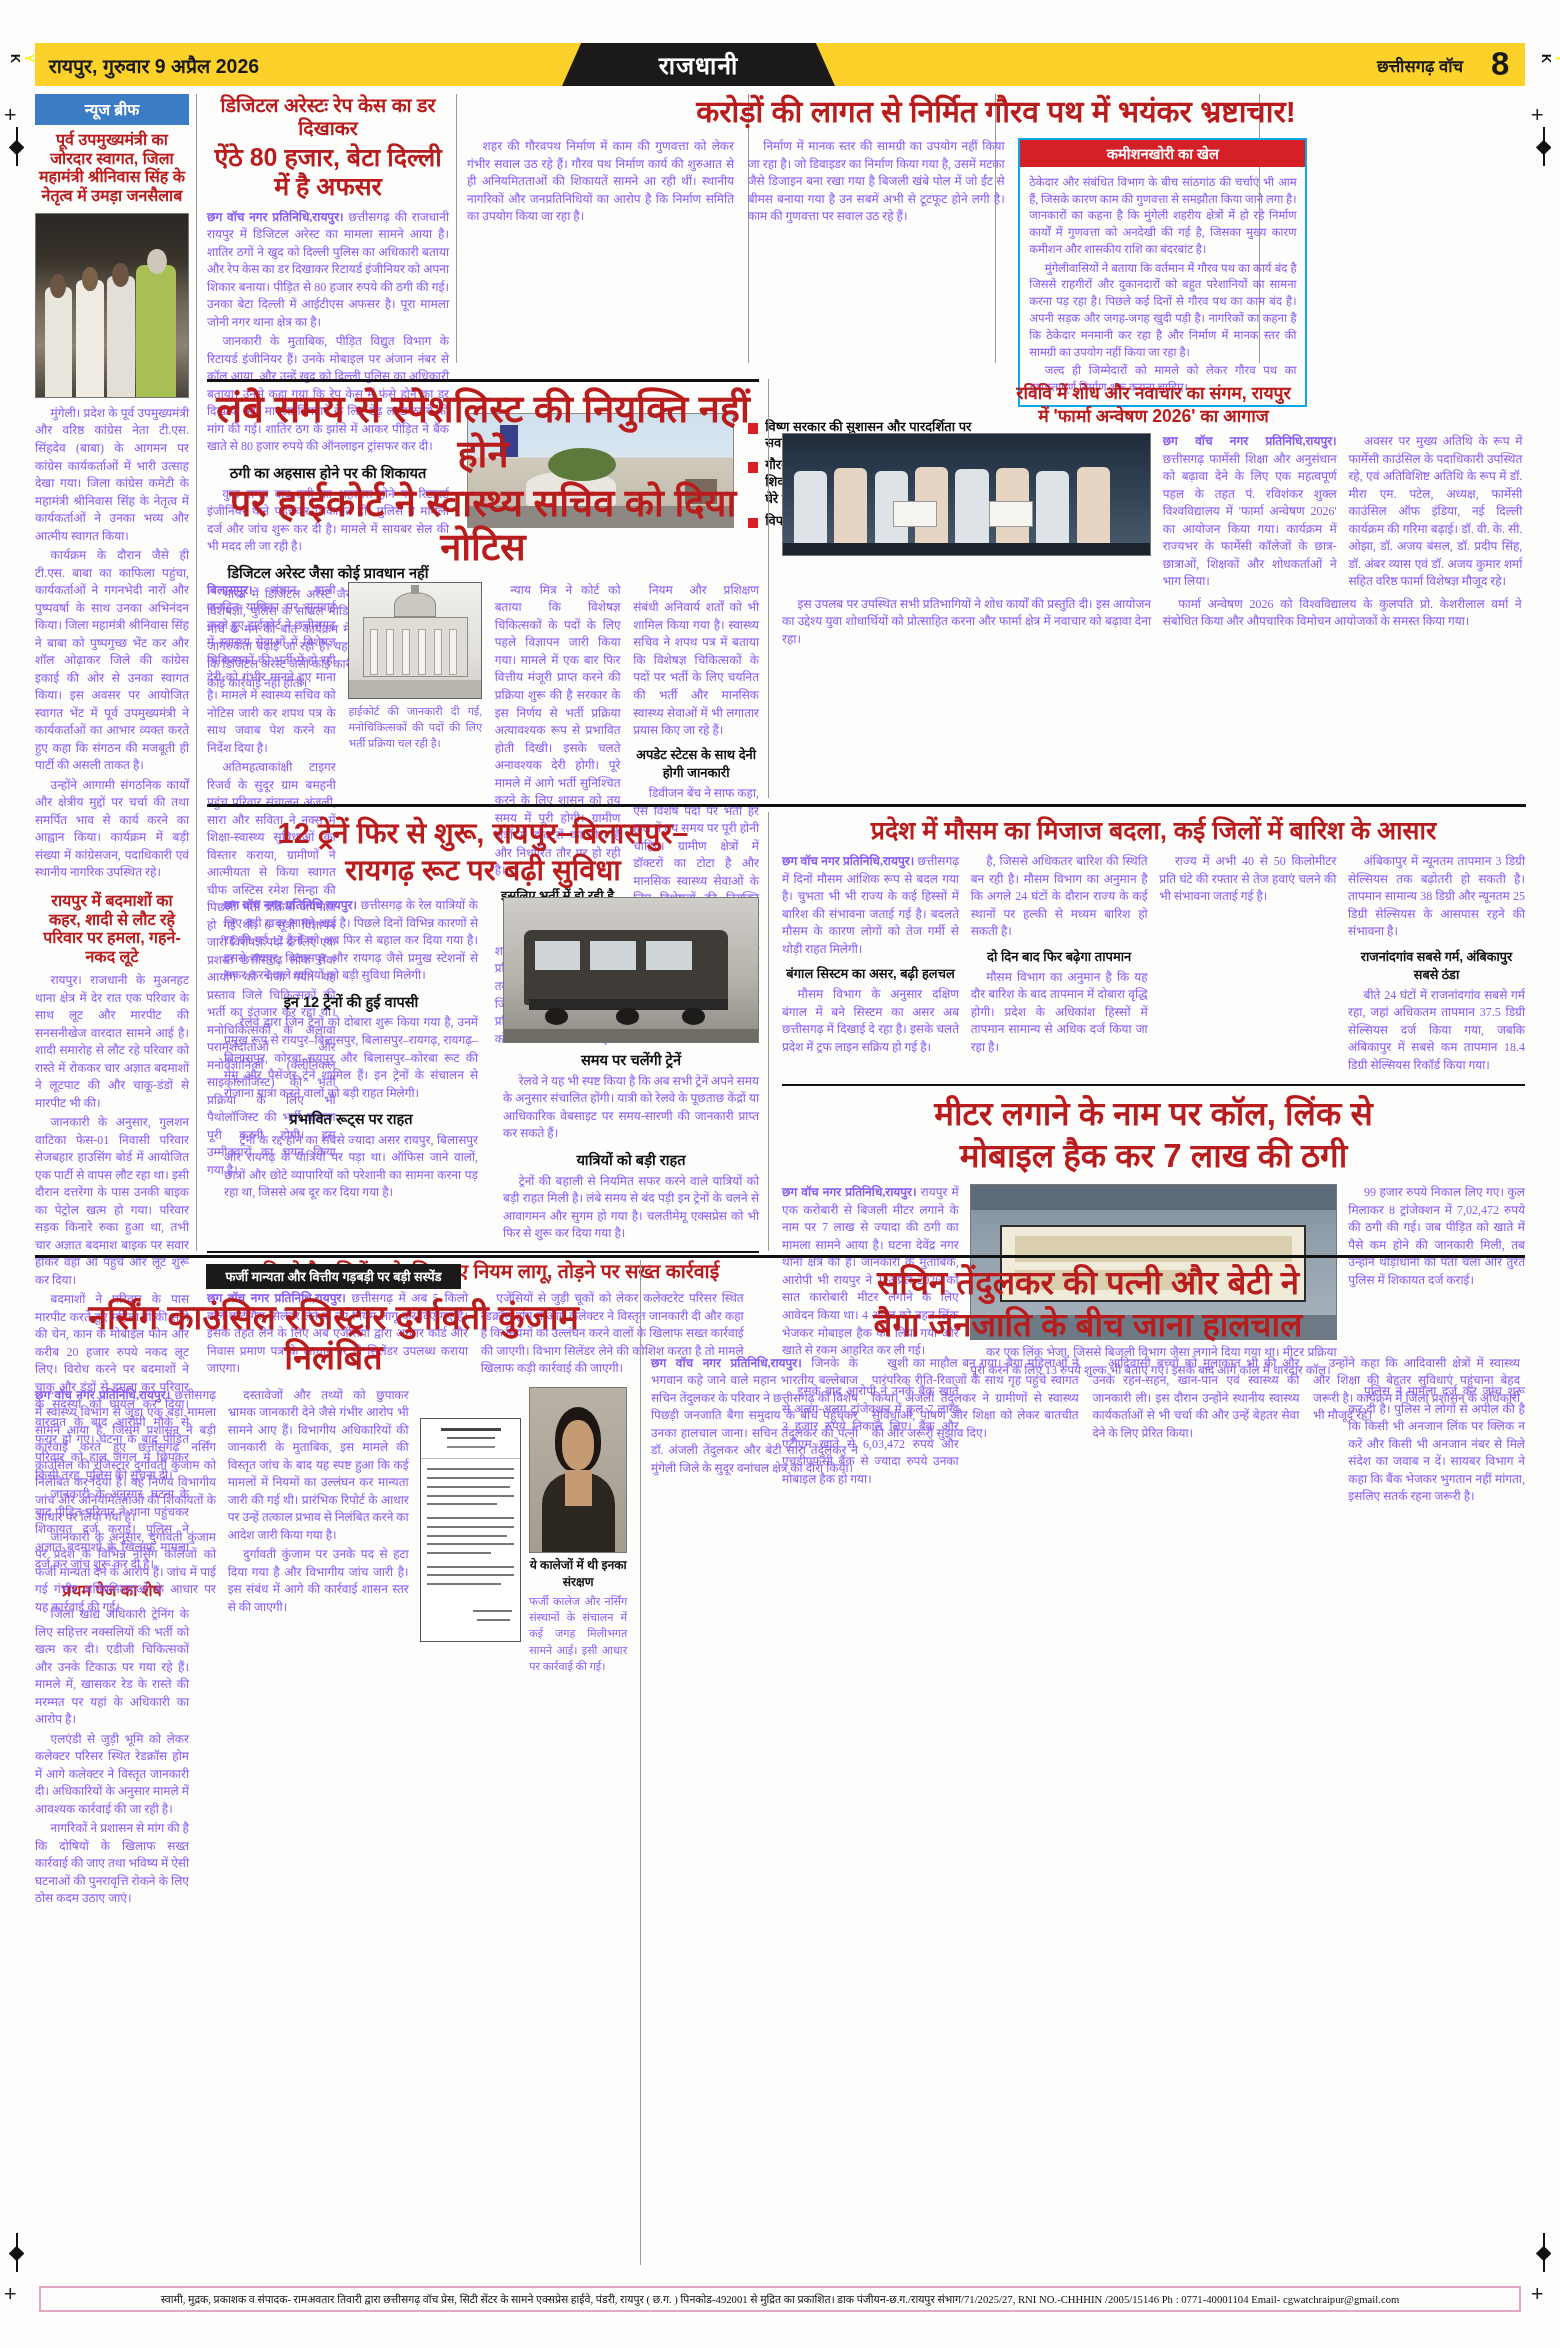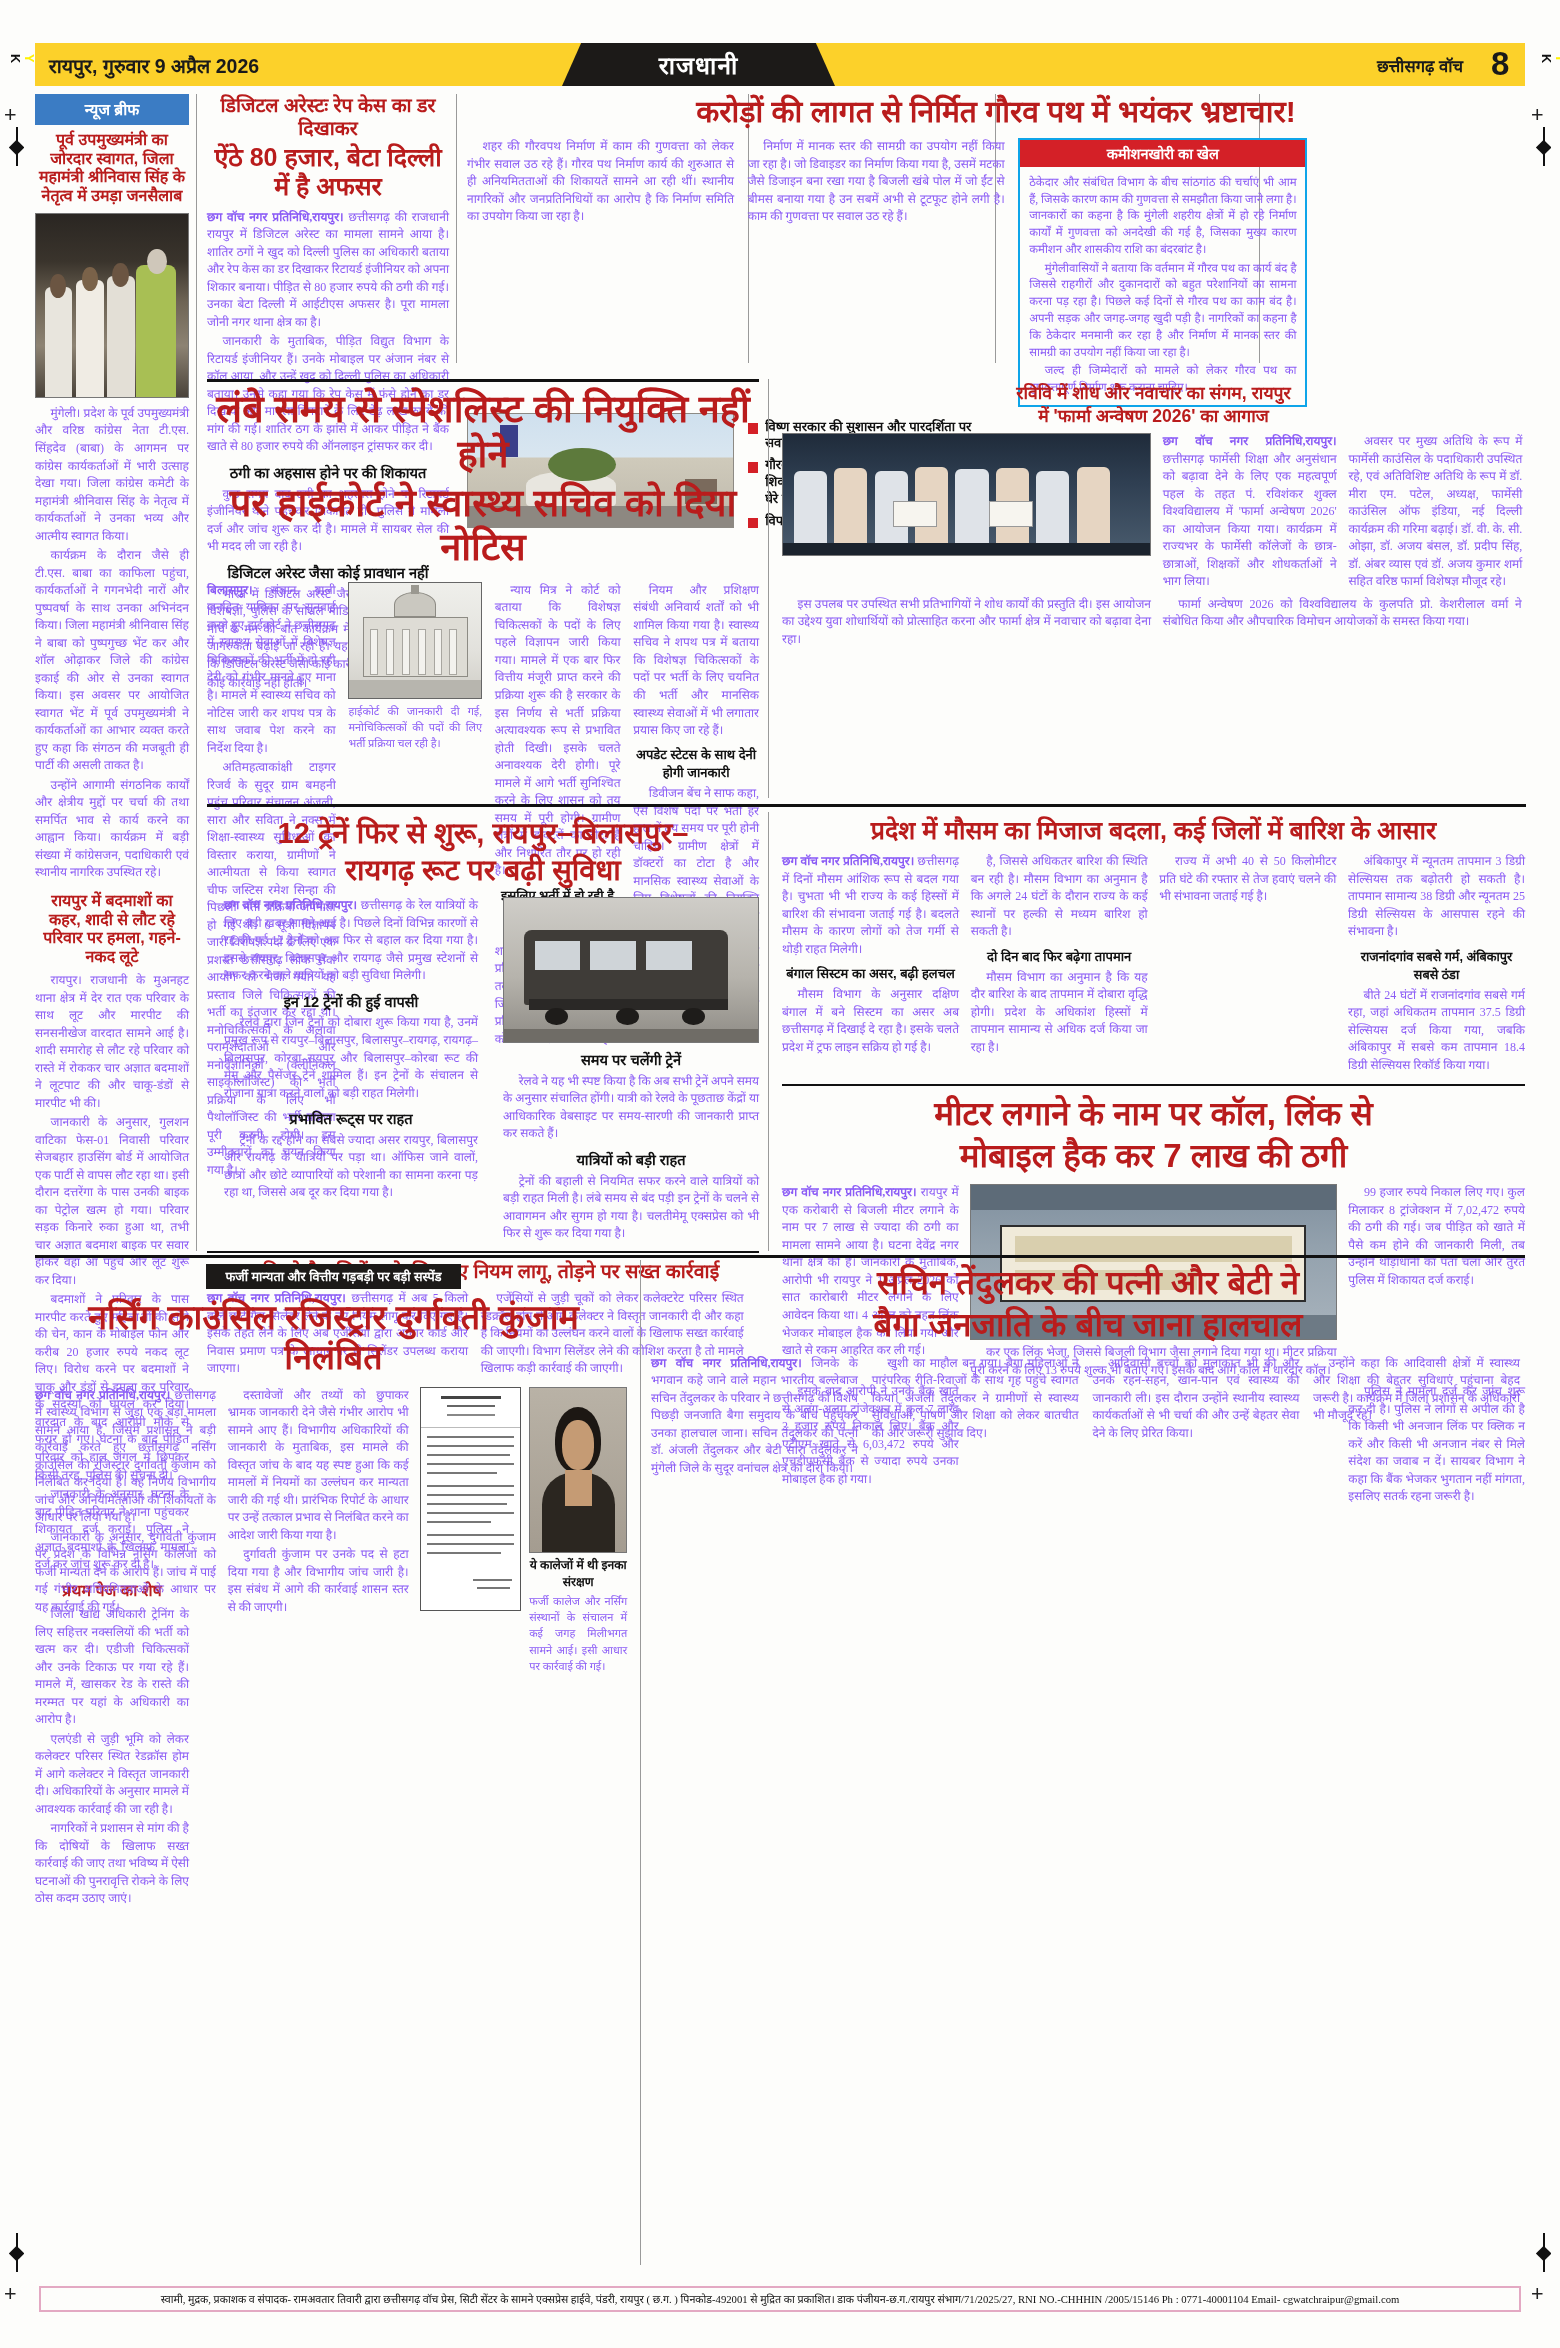--- a/index.html
+++ b/index.html
@@ -458,21 +458,21 @@
             <span class="byline">छग वॉच नगर प्रतिनिधि,रायपुर।</span>
             <span>छत्तीसगढ़ में स्वास्थ्य विभाग से जुड़ा एक बड़ा मामला सामने आया है, जिसमें प्रशासन ने बड़ी कार्रवाई करते हुए छत्तीसगढ़ नर्सिंग काउंसिल की रजिस्ट्रार दुर्गावती कुंजाम को निलंबित कर दिया है। यह निर्णय विभागीय जांच और अनियमितताओं की शिकायतों के आधार पर लिया गया है।</span>
           </p>
           <p class="body ind">जानकारी के अनुसार, दुर्गावती कुंजाम पर प्रदेश के विभिन्न नर्सिंग कॉलेजों को फर्जी मान्यता देने के आरोप हैं। जांच में पाई गई गंभीर अनियमितताओं के आधार पर यह कार्रवाई की गई।</p>
         </div>
         <div style="width:181px;">
           <p class="body ind">दस्तावेजों और तथ्यों को छुपाकर भ्रामक जानकारी देने जैसे गंभीर आरोप भी सामने आए हैं। विभागीय अधिकारियों की जानकारी के मुताबिक, इस मामले की विस्तृत जांच के बाद यह स्पष्ट हुआ कि कई मामलों में नियमों का उल्लंघन कर मान्यता जारी की गई थी। प्रारंभिक रिपोर्ट के आधार पर उन्हें तत्काल प्रभाव से निलंबित करने का आदेश जारी किया गया है।</p>
           <p class="body ind">दुर्गावती कुंजाम पर उनके पद से हटा दिया गया है और विभागीय जांच जारी है। इस संबंध में आगे की कार्रवाई शासन स्तर से की जाएगी।</p>
         </div>
         <div style="width:211px;">
-          <div style="display:flex; gap:7.8px;">
+          <div style="display:flex; gap:7.8px;align-items:center;">
             <div class="doc-thumb" style="width:101px;height:224px;">
               <div style="position:absolute;left:0;top:0;width:100%;height:18%;border-bottom:1px solid #bbb;"></div>
               <div style="position:absolute;left:20%;top:4%;width:60%;height:2.9px;background:#444;"></div>
               <div style="position:absolute;left:26%;top:8%;width:48%;height:2px;background:#666;"></div>
               <div style="position:absolute;left:26%;top:12%;width:48%;height:2px;background:#888;"></div>
               <div class="ln" style="top:22%;width:88%;"></div>
               <div class="ln" style="top:26%;width:88%;"></div>
               <div class="ln" style="top:30%;width:84%;"></div>
               <div class="ln" style="top:34%;width:88%;"></div>
               <div class="ln" style="top:38%;width:70%;"></div>

